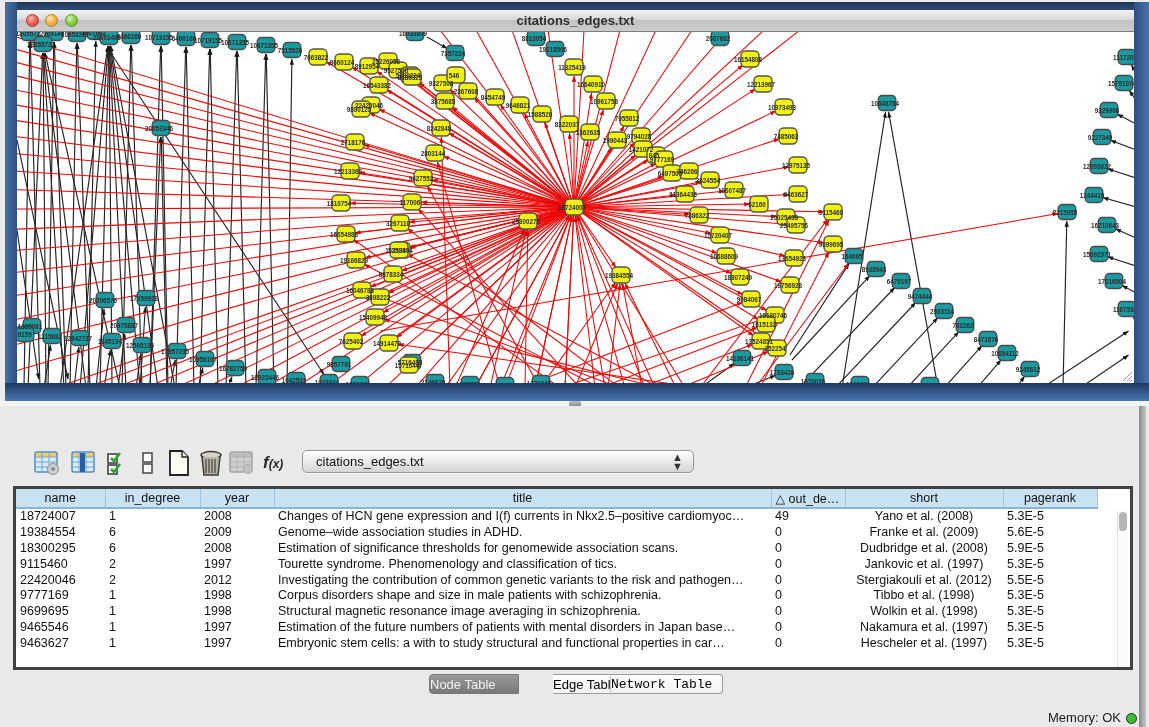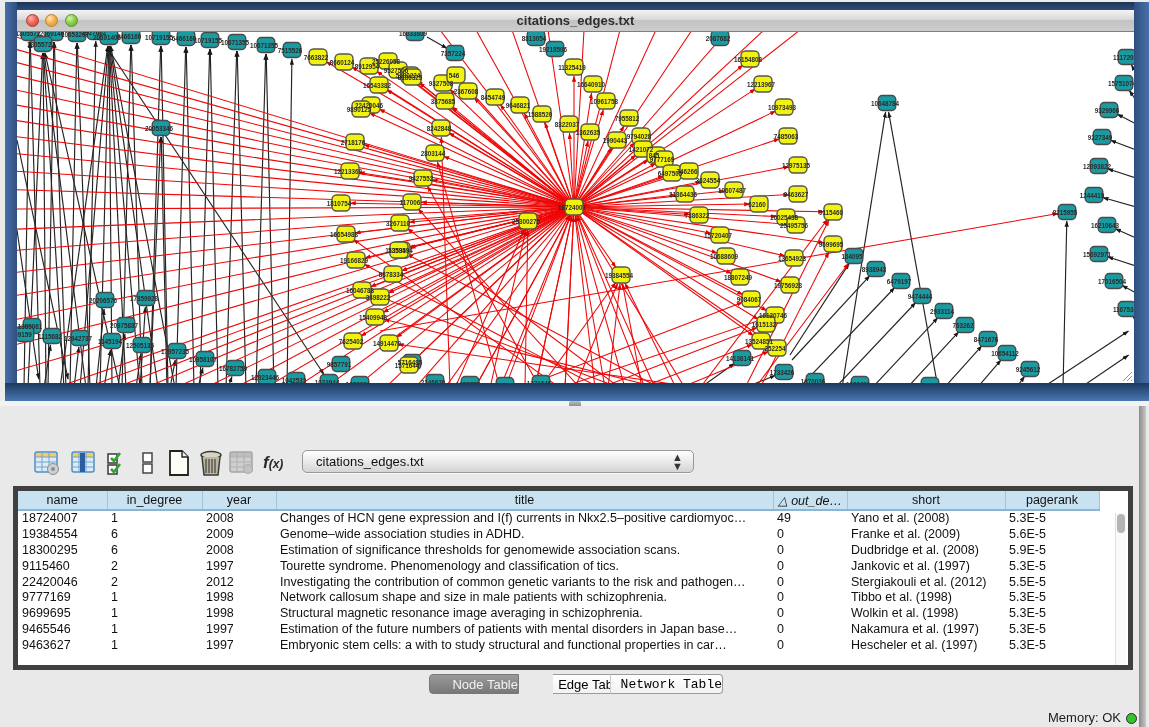--- a/index.html
+++ b/index.html
@@ -28,32 +28,32 @@
 
 #tpanel { left:0; top:406px; width:1149px; height:321px; background:#e9e9e9; }
 #phead { position:absolute; left:5px; top:0; width:1135px; height:25px; background:#e0e0e0; border-bottom:1px solid #cfcfcf; }
 #phead .cap { position:absolute; left:6px; top:5px; font-size:13px; color:#1f1f1f; }
 #toolbar { position:absolute; left:20px; top:26px; width:1135px; height:54px; }
 .ticon { position:absolute; top:18px; }
 #combo { position:absolute; left:282px; top:18px; width:392px; height:23px; border:1px solid #989898; border-radius:5px;
   background:linear-gradient(#ffffff,#e8e8e8 55%,#d4d4d4); box-shadow:0 1px 0 rgba(255,255,255,.7); }
 #combo .ct { position:absolute; left:13px; top:3px; font-size:13px; color:#111; }
 #combo .cars { position:absolute; right:10px; top:2px; font-size:11px; color:#333; line-height:9px; }
-#tablewrap { position:absolute; left:13px; top:80px; width:1120px; height:184px; background:#fff; border:5px solid #404040; overflow:hidden; }
+#tablewrap { position:absolute; left:13px; top:80px; width:1120px; height:184px; background:#fff; border:3px solid #404040; overflow:hidden; }
 table.grid { border-collapse:collapse; table-layout:fixed; width:1081px; font-size:12.5px; color:#111; }
 table.grid th { background:#c8e2f2; border-right:1px solid #9ec4de; border-bottom:2px solid #89b6d4; font-weight:normal;
   height:19px; font-size:12.5px; padding:0 4px; overflow:hidden; white-space:nowrap; }
 table.grid td { height:15.9px; padding:0 4px; white-space:nowrap; overflow:hidden; border:none; }
 td.c1,td.c2 { }
-td.c6 { }
-th.h5 { text-align:center;font-style:italic; }
+td.c6 { text-align:center; }
+th.h5 { text-align:left; }
 #vsb { position:absolute; right:2px; top:22px; width:11px; height:160px; background:#fafafa; border-left:1px solid #e0e0e0; }
 #vsb .th { position:absolute; left:1px; top:1px; width:8px; height:19px; background:#b5b5b5; border-radius:4px; }
 #tabs { position:absolute; left:429px; top:268px; height:20px; }
-.seg { position:absolute; top:0; height:20px; font-size:13px; line-height:19px; text-align:right; border:1px solid #9b9b9b; }
+.seg { position:absolute; top:0; height:20px; font-size:13px; line-height:19px; text-align:left; border:1px solid #9b9b9b; }
 .seg1 { left:0; width:90px; border-radius:4px 0 0 4px; background:linear-gradient(#9a9a9a,#787878); color:#f2f2f2; border-color:#787878; }
 .seg2 { left:90px; width:71px; background:linear-gradient(#ffffff,#f2f2f2); border-left:none;margin-left:34px; }
 .seg3 { left:181px; width:113px; border-radius:0 4px 4px 0; background:linear-gradient(#ffffff,#f2f2f2); border-left:1px solid #c8c8c8;font-family:Liberation Mono, monospace; }
 #status { position:absolute; right:12px; top:304px; font-size:13px; color:#1c1c1c; }
 #status .dot { display:inline-block; width:11px; height:11px; border-radius:50%; background:#35c42d; border:1.5px solid #2c2c2c; vertical-align:-2px; margin-left:5px; }
 #rstrip { left:1139px; top:406px; width:7px; height:321px; background:linear-gradient(90deg,#8a8a8a,#c8c8c8); }
 </style></head>
 <body>
 
 <div id="win" class="abs">
@@ -736,21 +736,21 @@
             <td class="c3">2012</td>
             <td class="c4">Investigating the contribution of common genetic variants to the risk and pathogen…</td>
             <td class="c5">0</td>
             <td class="c6">Stergiakouli et al. (2012)</td>
             <td class="c7">5.5E-5</td>
           </tr>
           <tr>
             <td class="c1">9777169</td>
             <td class="c2">1</td>
             <td class="c3">1998</td>
-            <td class="c4">Network callosum shape and size in male patients with schizophrenia.</td>
+            <td class="c4">Corpus disorders shape and size in male patients with schizophrenia.</td>
             <td class="c5">0</td>
             <td class="c6">Tibbo et al. (1998)</td>
             <td class="c7">5.3E-5</td>
           </tr>
           <tr>
             <td class="c1">9699695</td>
             <td class="c2">1</td>
             <td class="c3">1998</td>
             <td class="c4">Structural magnetic resonance image averaging in schizophrenia.</td>
             <td class="c5">0</td>

